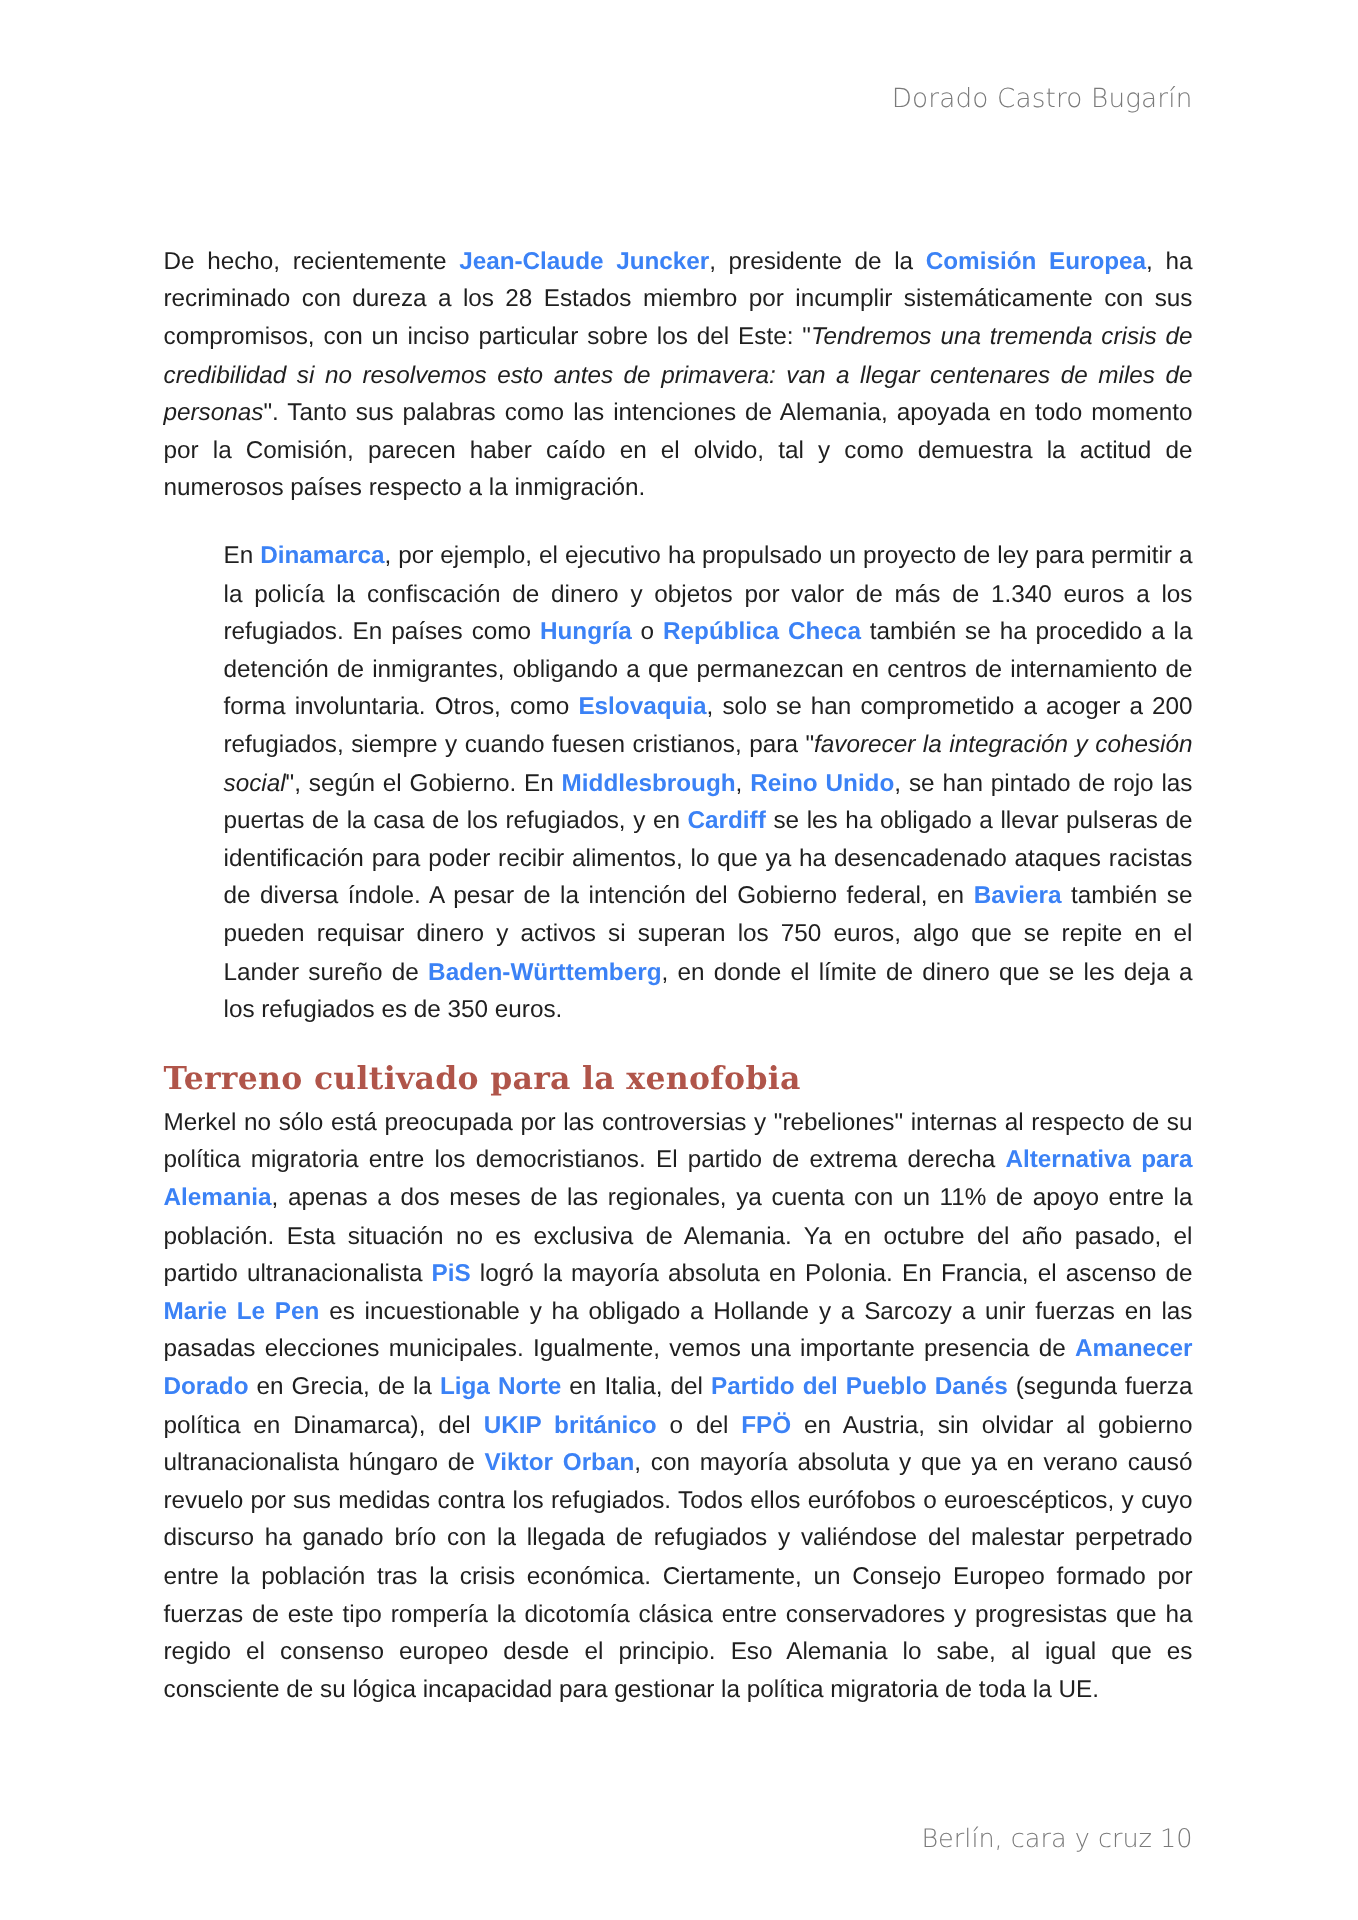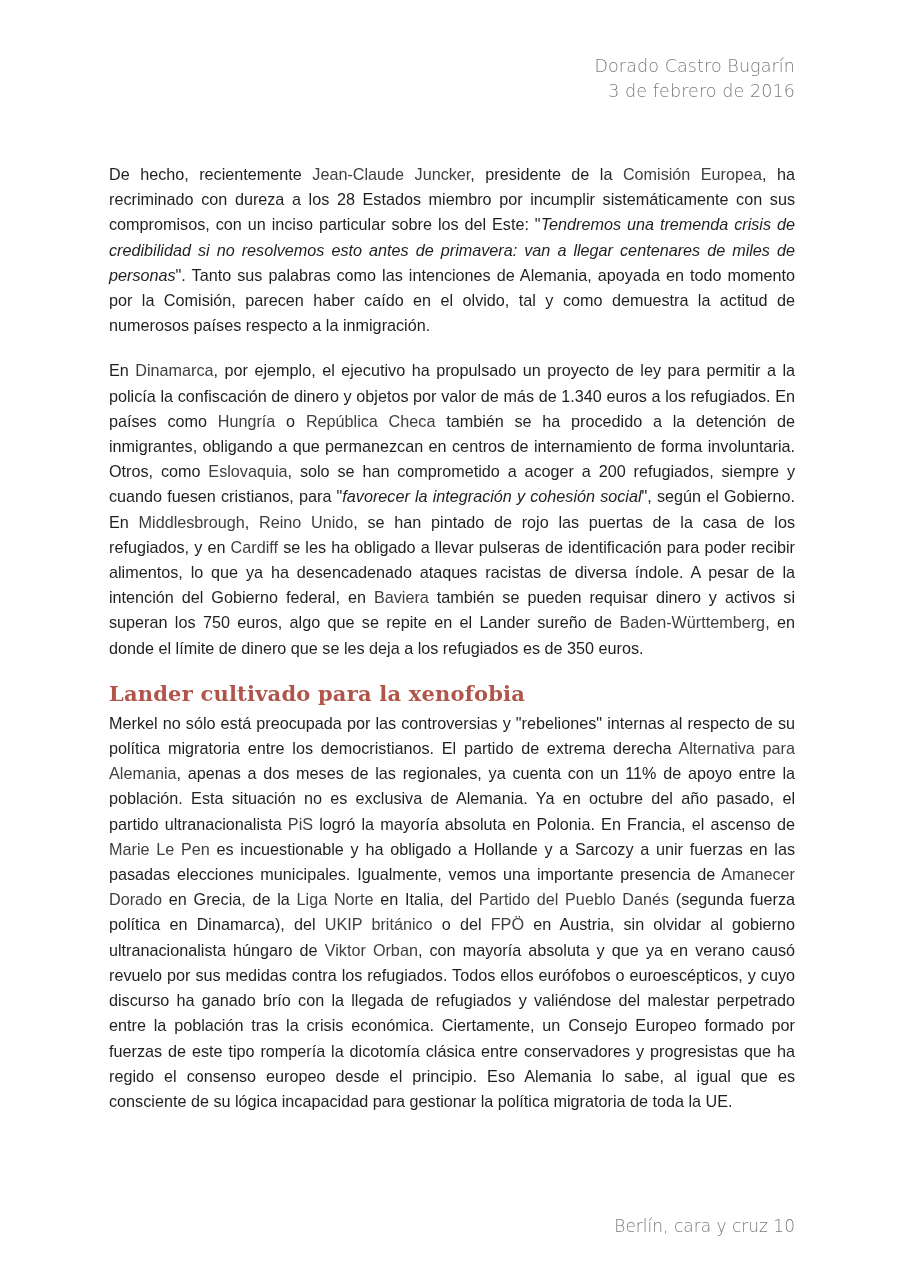--- a/index.html
+++ b/index.html
@@ -8,43 +8,42 @@
     position: absolute; right: 110px; top: 54px; text-align: right;
     font-family: "DejaVu Sans", sans-serif; font-size: 17.5px; line-height: 25px;
     color: #7a7a7a; font-weight: 300; letter-spacing: 0.1px;
   }
   .content {
     position: absolute; left: 109px; width: 686px; top: 162px;
     font-family: "Liberation Sans", sans-serif; font-size: 16.2px; line-height: 25.2px;
     color: #1f1f1f; text-align: justify;
   }
   .content p { margin: 0; }
-  .content p + p { margin-top: 20px; }
-  .content b { font-weight: normal; color: #404040; }
+  .content p + p { margin-top: 20px; margin-left: 40px; }
+  .content b { font-weight: bold; color: #3b82f6; }
   .content i { font-style: italic; }
   h2.section {
     font-family: "DejaVu Serif", serif; font-weight: bold; color: #b0554a;
     font-size: 21px; line-height: 26px; margin: 20px 0 4px 0; letter-spacing: 0.2px;
   }
   .footer {
     position: absolute; right: 110px; top: 1200px;
     font-family: "DejaVu Sans", sans-serif; font-size: 17px; color: #7a7a7a; font-weight: 300; margin-top: 16px;
   }
 </style>
 </head>
 <body>
 
 <div class="header">
   <div>Dorado Castro Bugarín</div>
-  <div>3 de febrero de 2016</div>
 </div>
 
 <div class="content">
   <p><span>De hecho, recientemente </span><b>Jean-Claude Juncker</b><span>, presidente de la </span><b>Comisión Europea</b><span>, ha recriminado con dureza a los 28 Estados miembro por incumplir sistemáticamente con sus compromisos, con un inciso particular sobre los del Este: "</span><i>Tendremos una tremenda crisis de credibilidad si no resolvemos esto antes de primavera: van a llegar centenares de miles de personas</i><span>". Tanto sus palabras como las intenciones de Alemania, apoyada en todo momento por la Comisión, parecen haber caído en el olvido, tal y como demuestra la actitud de numerosos países respecto a la inmigración.</span></p>
 
   <p><span>En </span><b>Dinamarca</b><span>, por ejemplo, el ejecutivo ha propulsado un proyecto de ley para permitir a la policía la confiscación de dinero y objetos por valor de más de 1.340 euros a los refugiados. En países como </span><b>Hungría</b><span> o </span><b>República Checa</b><span> también se ha procedido a la detención de inmigrantes, obligando a que permanezcan en centros de internamiento de forma involuntaria. Otros, como </span><b>Eslovaquia</b><span>, solo se han comprometido a acoger a 200 refugiados, siempre y cuando fuesen cristianos, para "</span><i>favorecer la integración y cohesión social</i><span>", según el Gobierno. En </span><b>Middlesbrough</b><span>, </span><b>Reino Unido</b><span>, se han pintado de rojo las puertas de la casa de los refugiados, y en </span><b>Cardiff</b><span> se les ha obligado a llevar pulseras de identificación para poder recibir alimentos, lo que ya ha desencadenado ataques racistas de diversa índole. A pesar de la intención del Gobierno federal, en </span><b>Baviera</b><span> también se pueden requisar dinero y activos si superan los 750 euros, algo que se repite en el Lander sureño de </span><b>Baden-Württemberg</b><span>, en donde el límite de dinero que se les deja a los refugiados es de 350 euros.</span></p>
 
-  <h2 class="section">Lander cultivado para la xenofobia</h2>
+  <h2 class="section">Terreno cultivado para la xenofobia</h2>
 
   <p style="margin-top:0"><span>Merkel no sólo está preocupada por las controversias y "rebeliones" internas al respecto de su política migratoria entre los democristianos. El partido de extrema derecha </span><b>Alternativa para Alemania</b><span>, apenas a dos meses de las regionales, ya cuenta con un 11% de apoyo entre la población. Esta situación no es exclusiva de Alemania. Ya en octubre del año pasado, el partido ultranacionalista </span><b>PiS</b><span> logró la mayoría absoluta en Polonia. En Francia, el ascenso de </span><b>Marie Le Pen</b><span> es incuestionable y ha obligado a Hollande y a Sarcozy a unir fuerzas en las pasadas elecciones municipales. Igualmente, vemos una importante presencia de </span><b>Amanecer Dorado</b><span> en Grecia, de la </span><b>Liga Norte</b><span> en Italia, del </span><b>Partido del Pueblo Danés</b><span> (segunda fuerza política en Dinamarca), del </span><b>UKIP británico</b><span> o del </span><b>FPÖ</b><span> en Austria, sin olvidar al gobierno ultranacionalista húngaro de </span><b>Viktor Orban</b><span>, con mayoría absoluta y que ya en verano causó revuelo por sus medidas contra los refugiados. Todos ellos eurófobos o euroescépticos, y cuyo discurso ha ganado brío con la llegada de refugiados y valiéndose del malestar perpetrado entre la población tras la crisis económica. Ciertamente, un Consejo Europeo formado por fuerzas de este tipo rompería la dicotomía clásica entre conservadores y progresistas que ha regido el consenso europeo desde el principio. Eso Alemania lo sabe, al igual que es consciente de su lógica incapacidad para gestionar la política migratoria de toda la UE.</span></p>
 </div>
 
 <div class="footer">Berlín, cara y cruz 10</div>
 
 </body></html>

